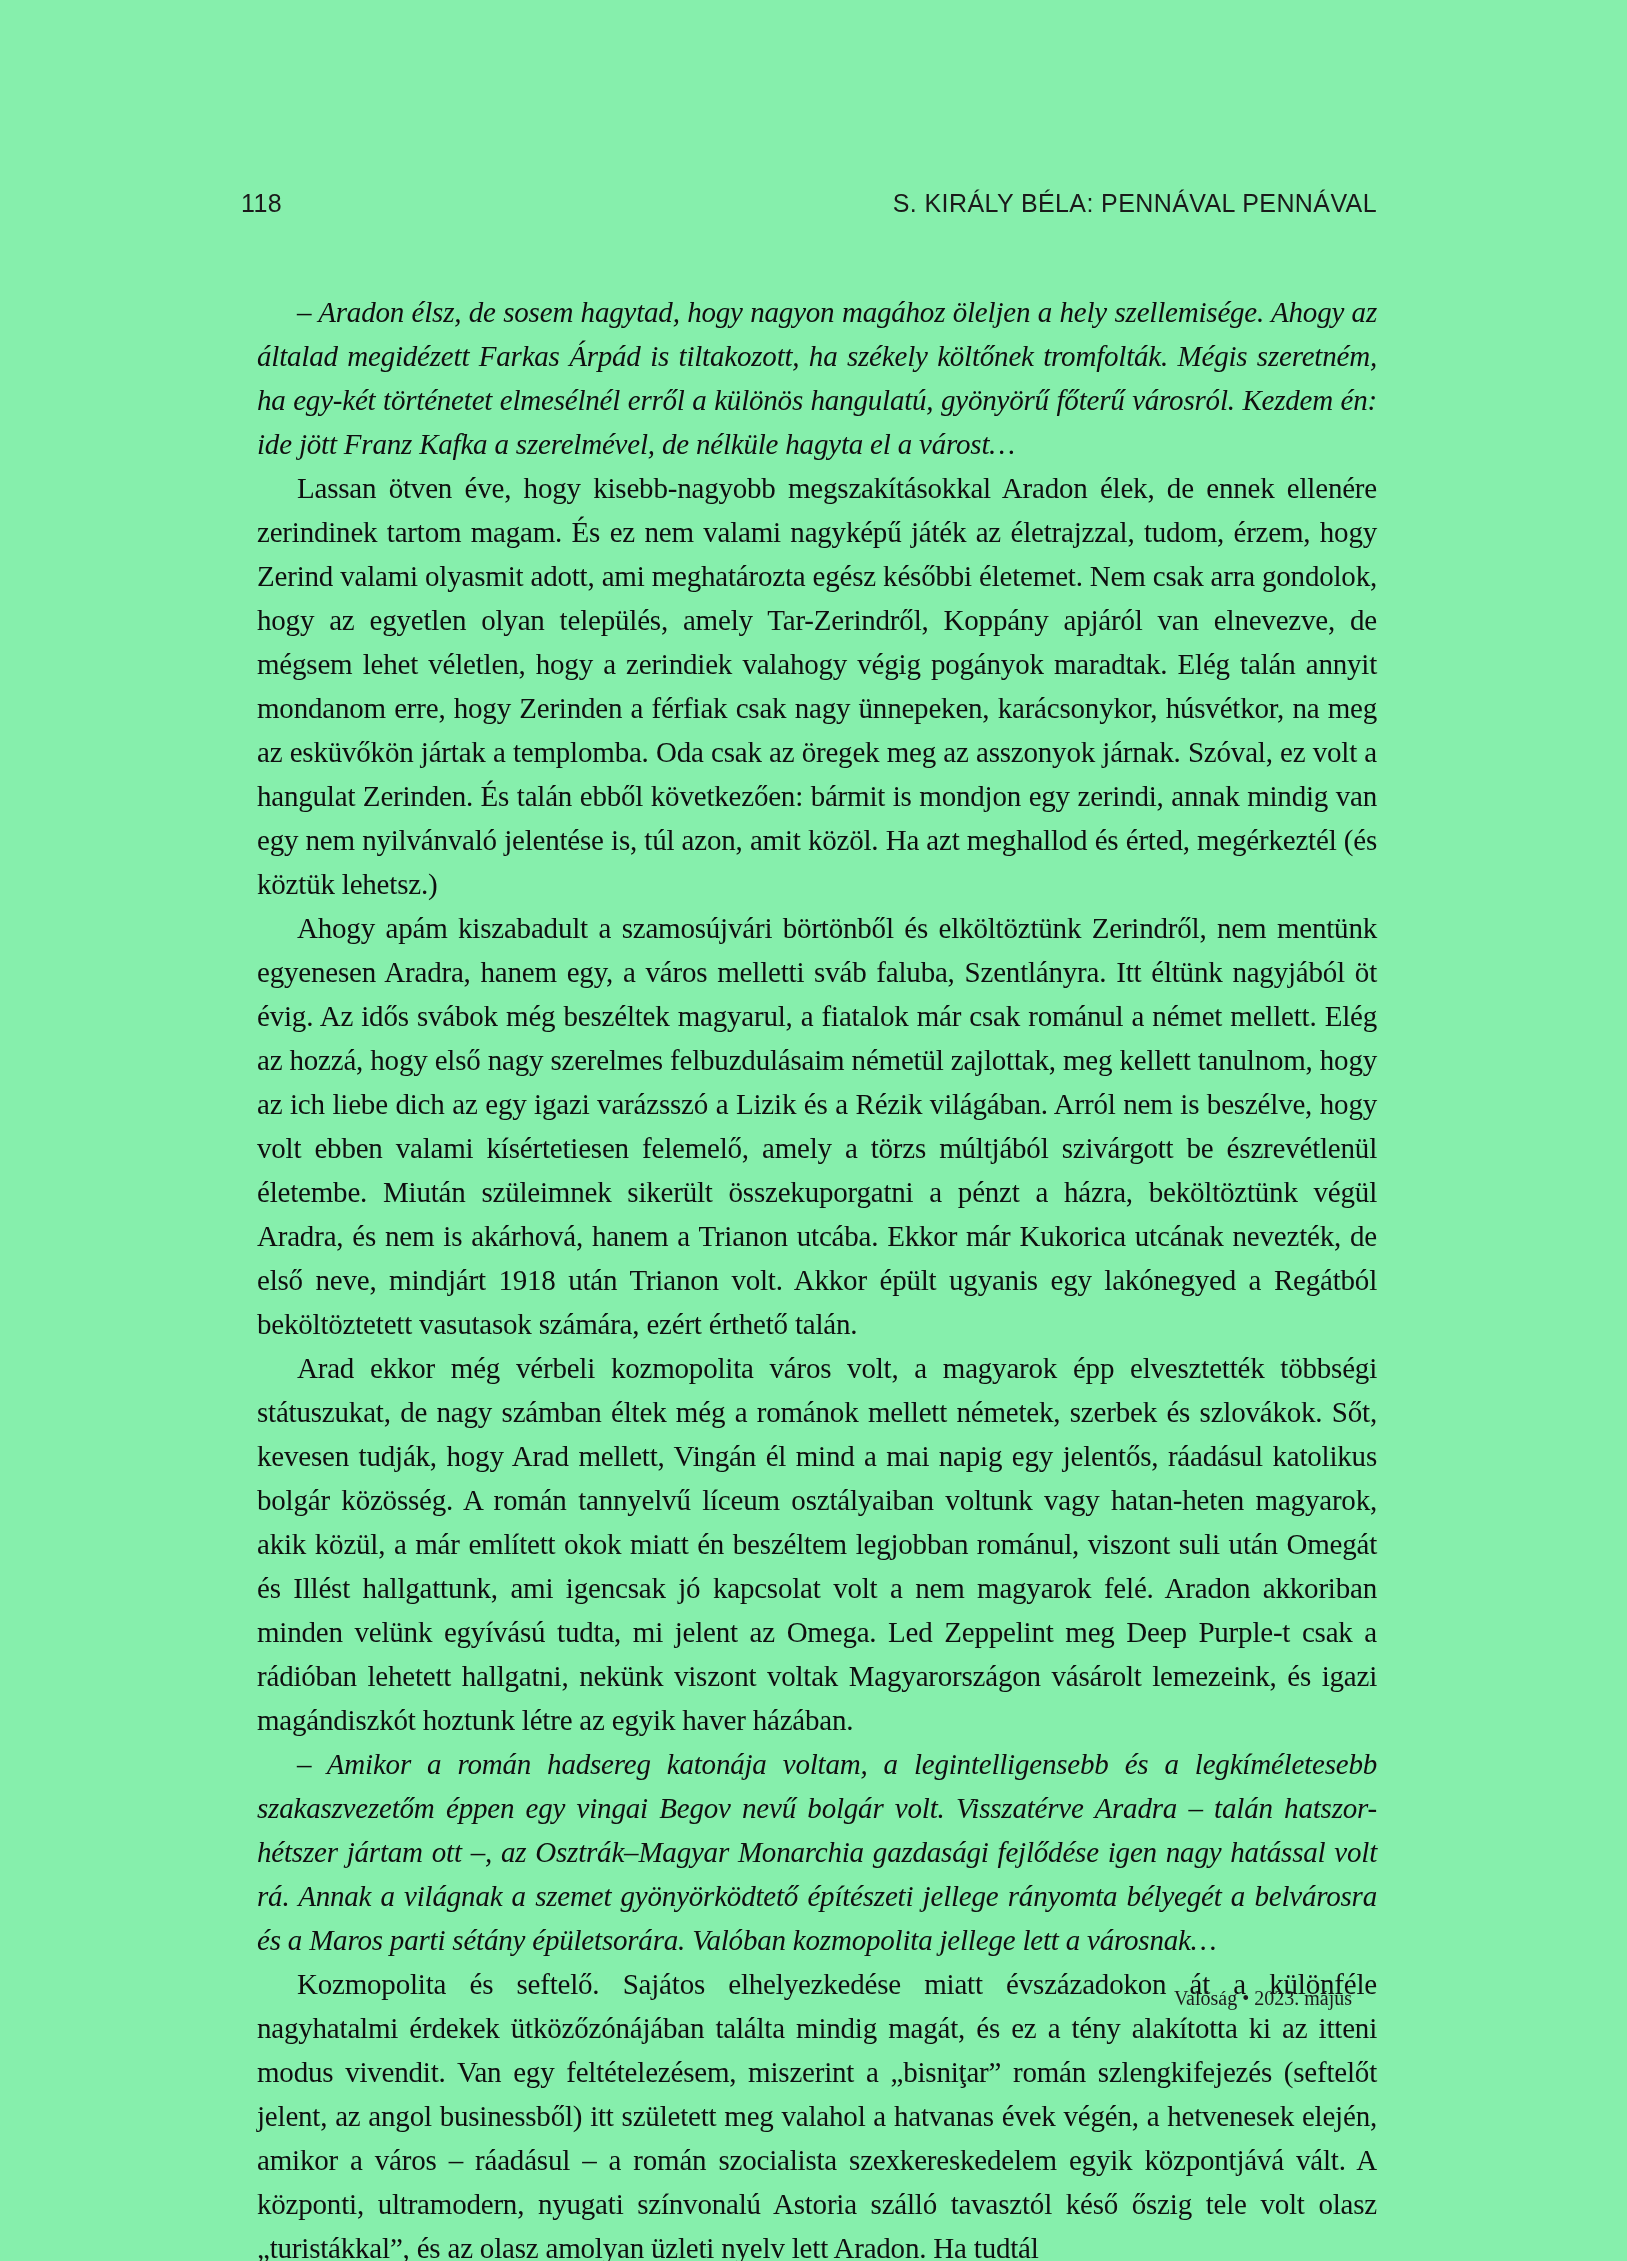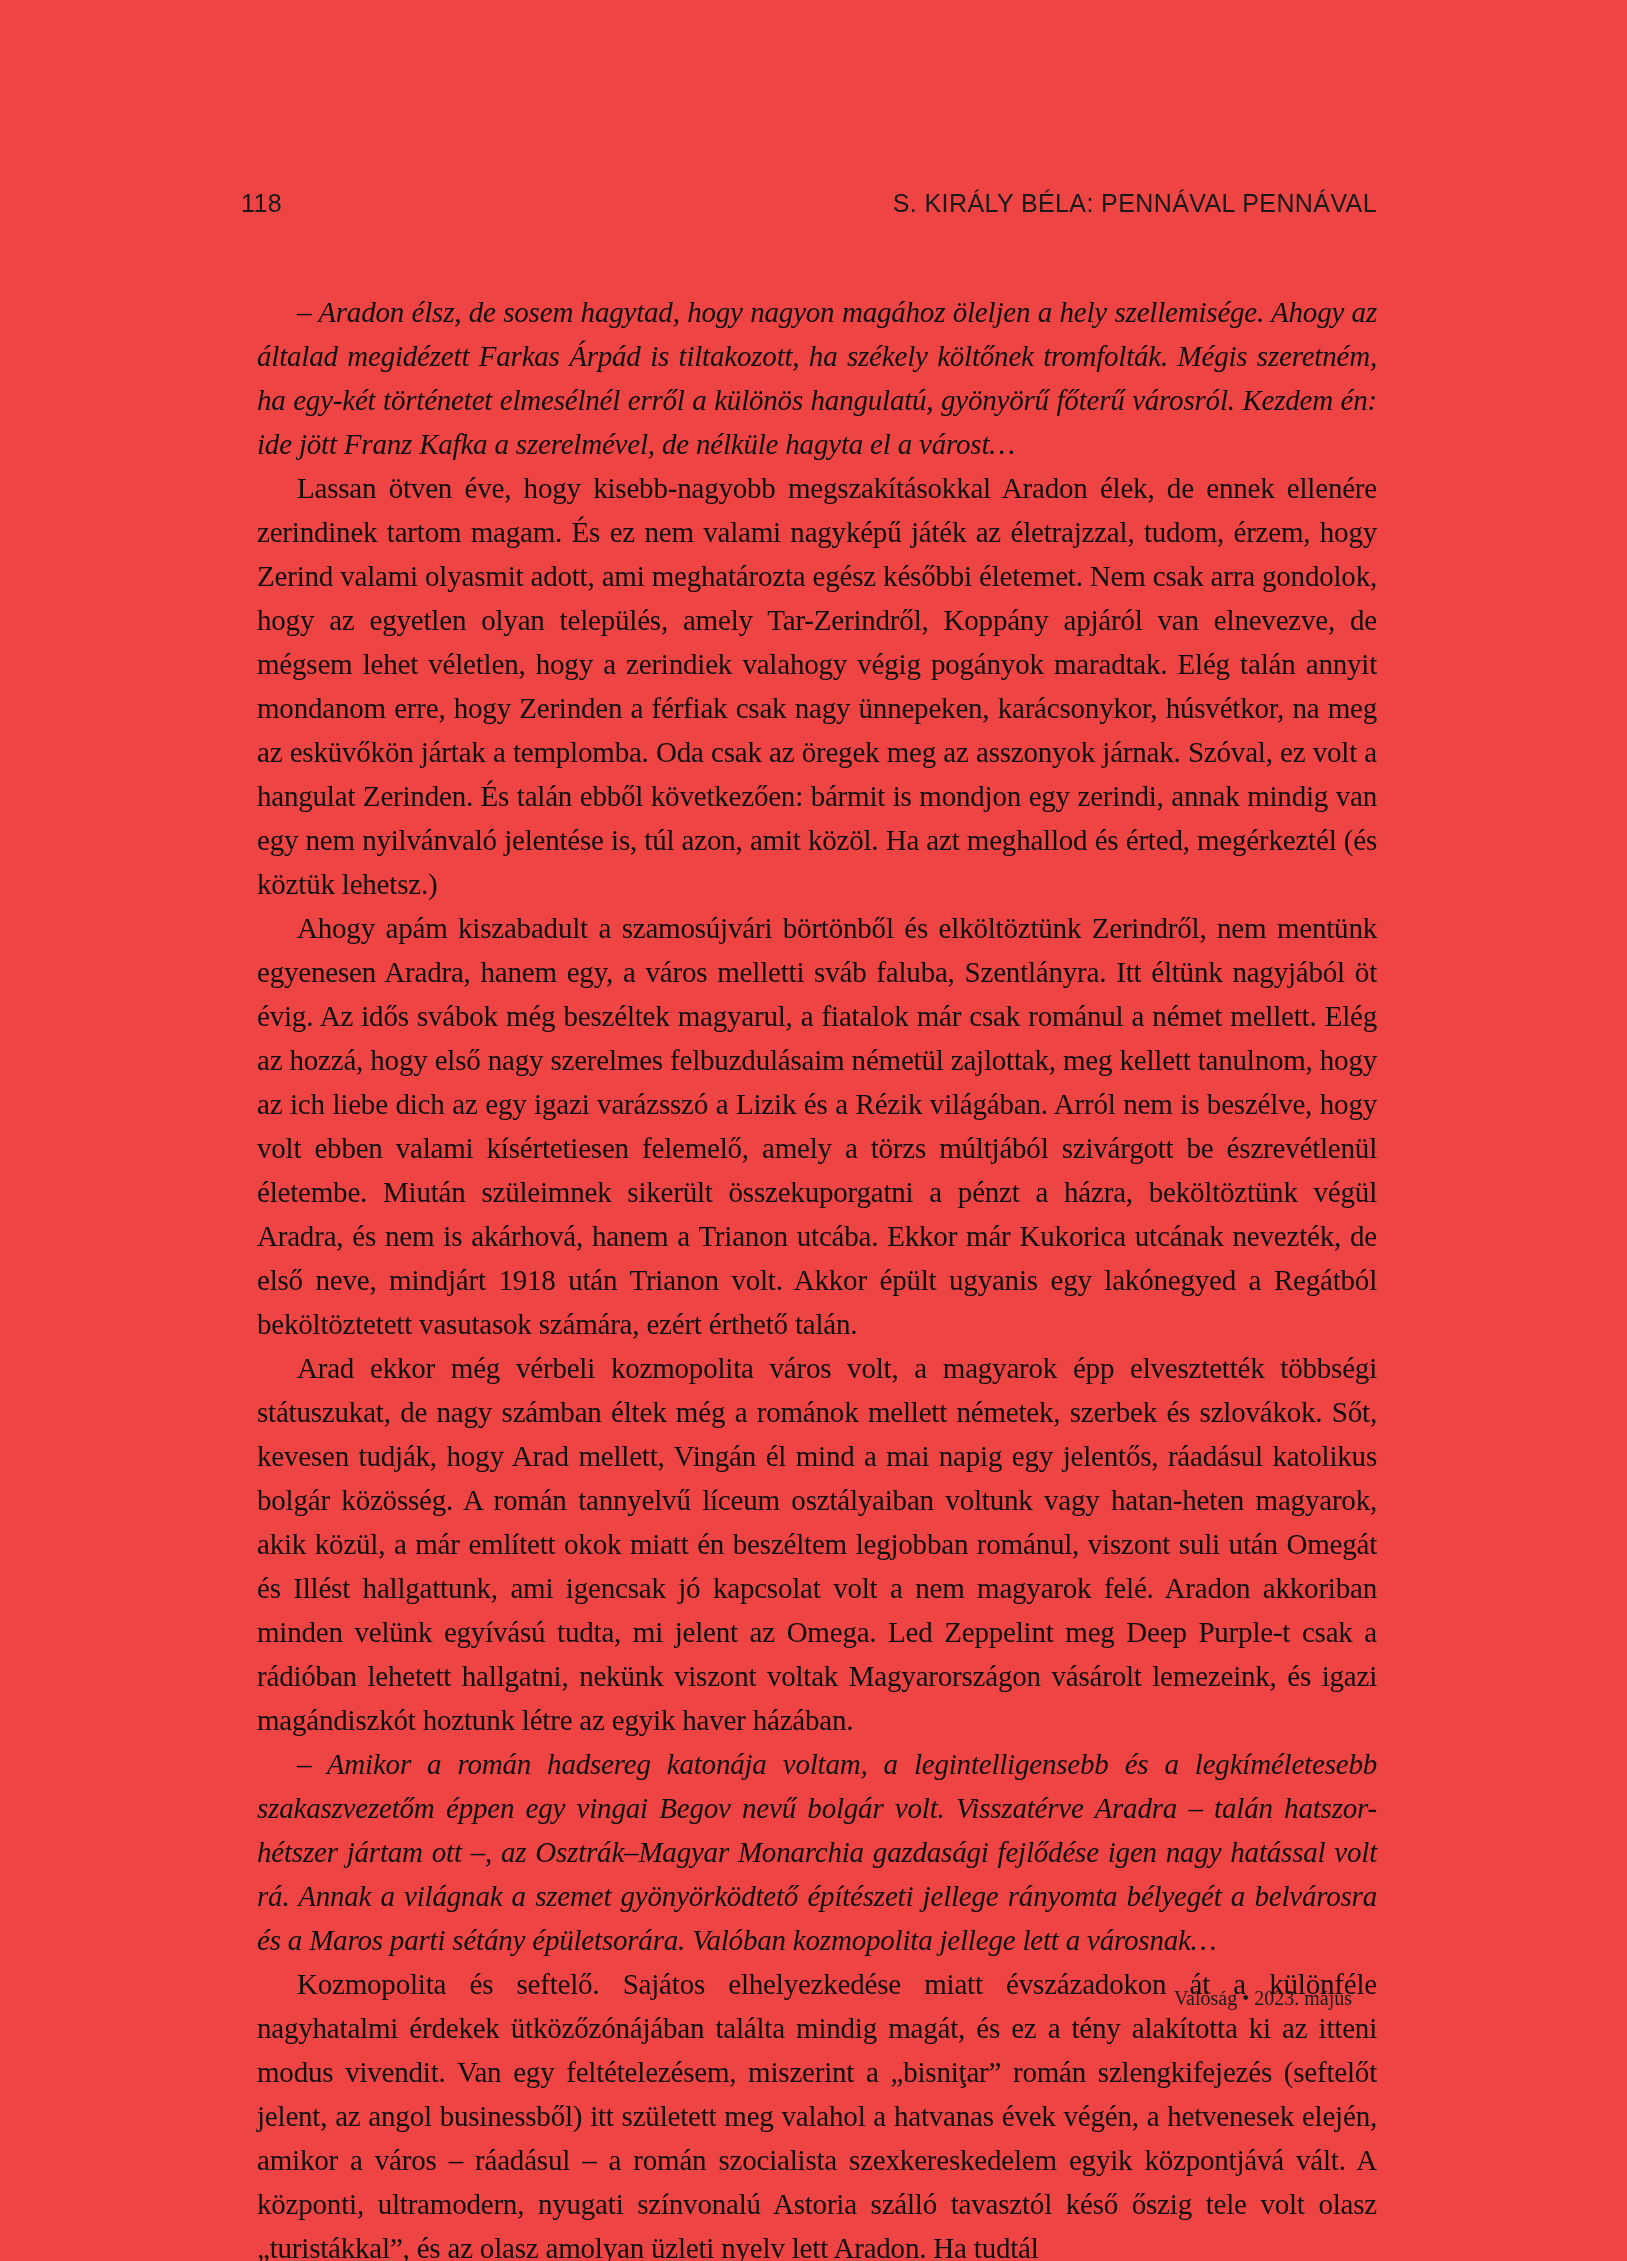--- a/index.html
+++ b/index.html
@@ -4,21 +4,21 @@
 <style>
   html, body {
     margin: 0;
     padding: 0;
     background: #ffffff;
   }
   .page {
     position: relative;
     width: 1628px;
     height: 2261px;
-    background: #ef4444;
+    background: #86efac;
     color: #111111;
     overflow: hidden;
   }
   .running-head {
     position: absolute;
     left: 241px;
     right: 251px;
     top: 189px;
     display: flex;
     justify-content: space-between;

